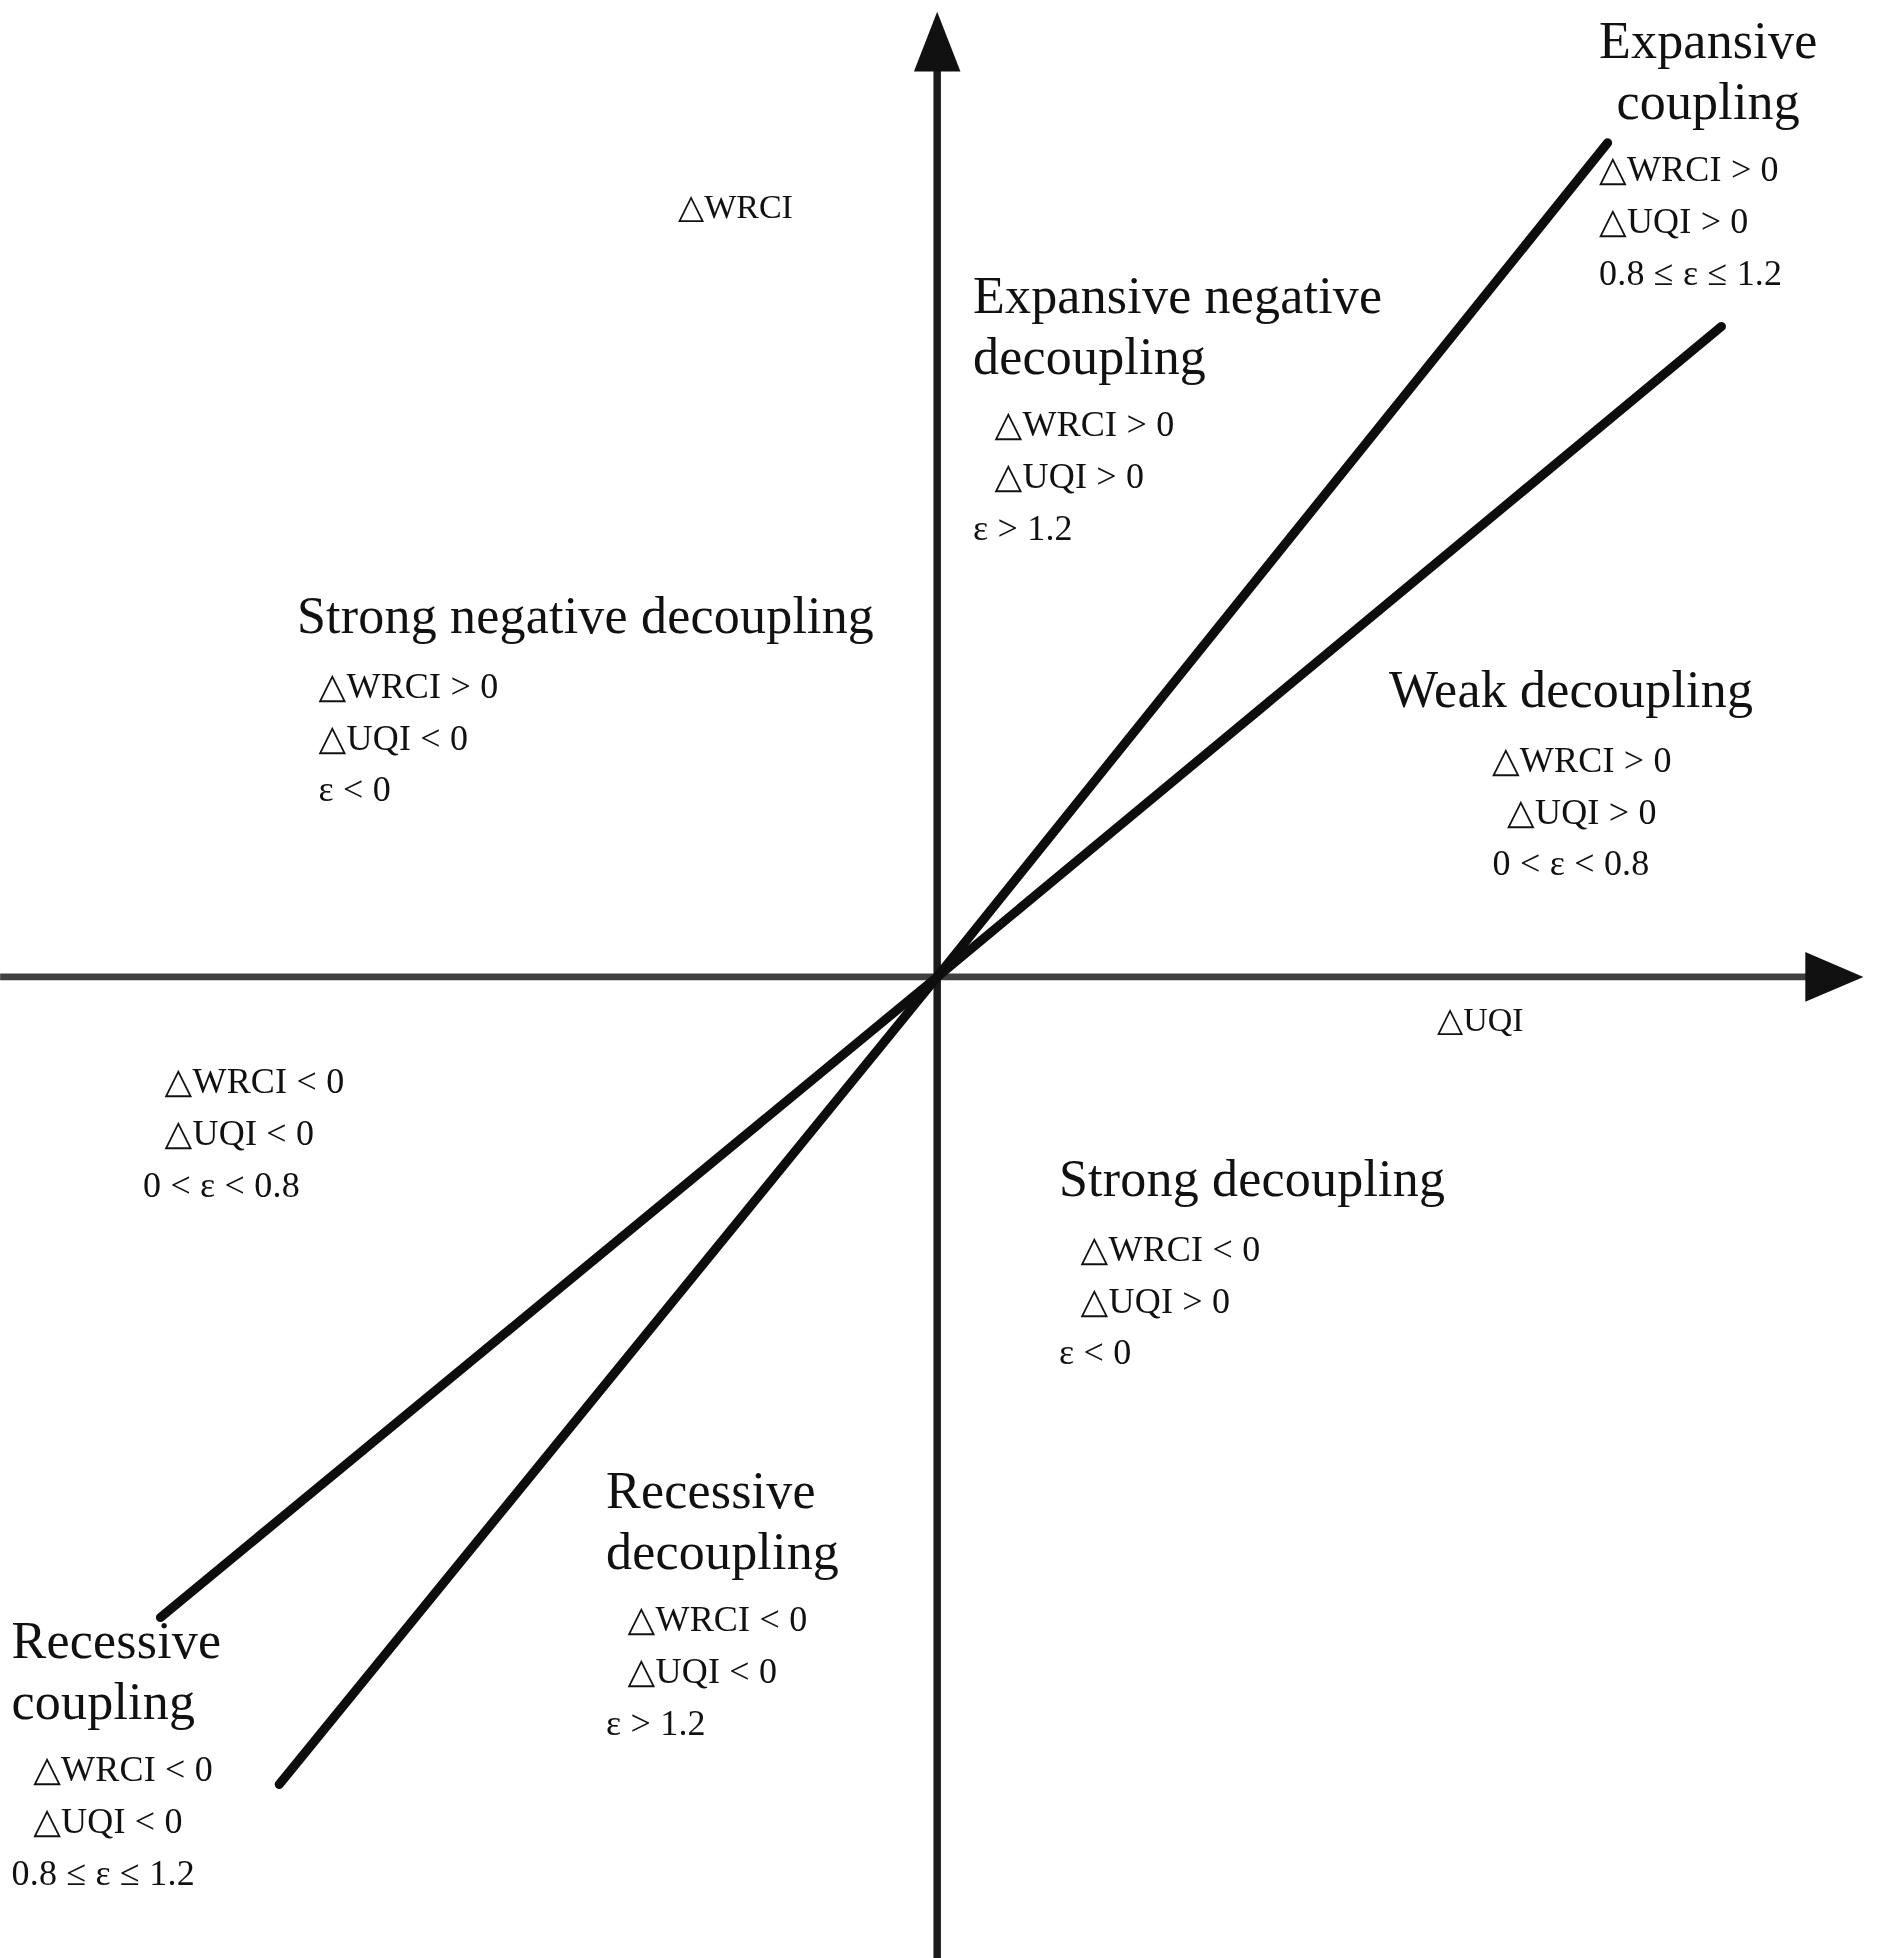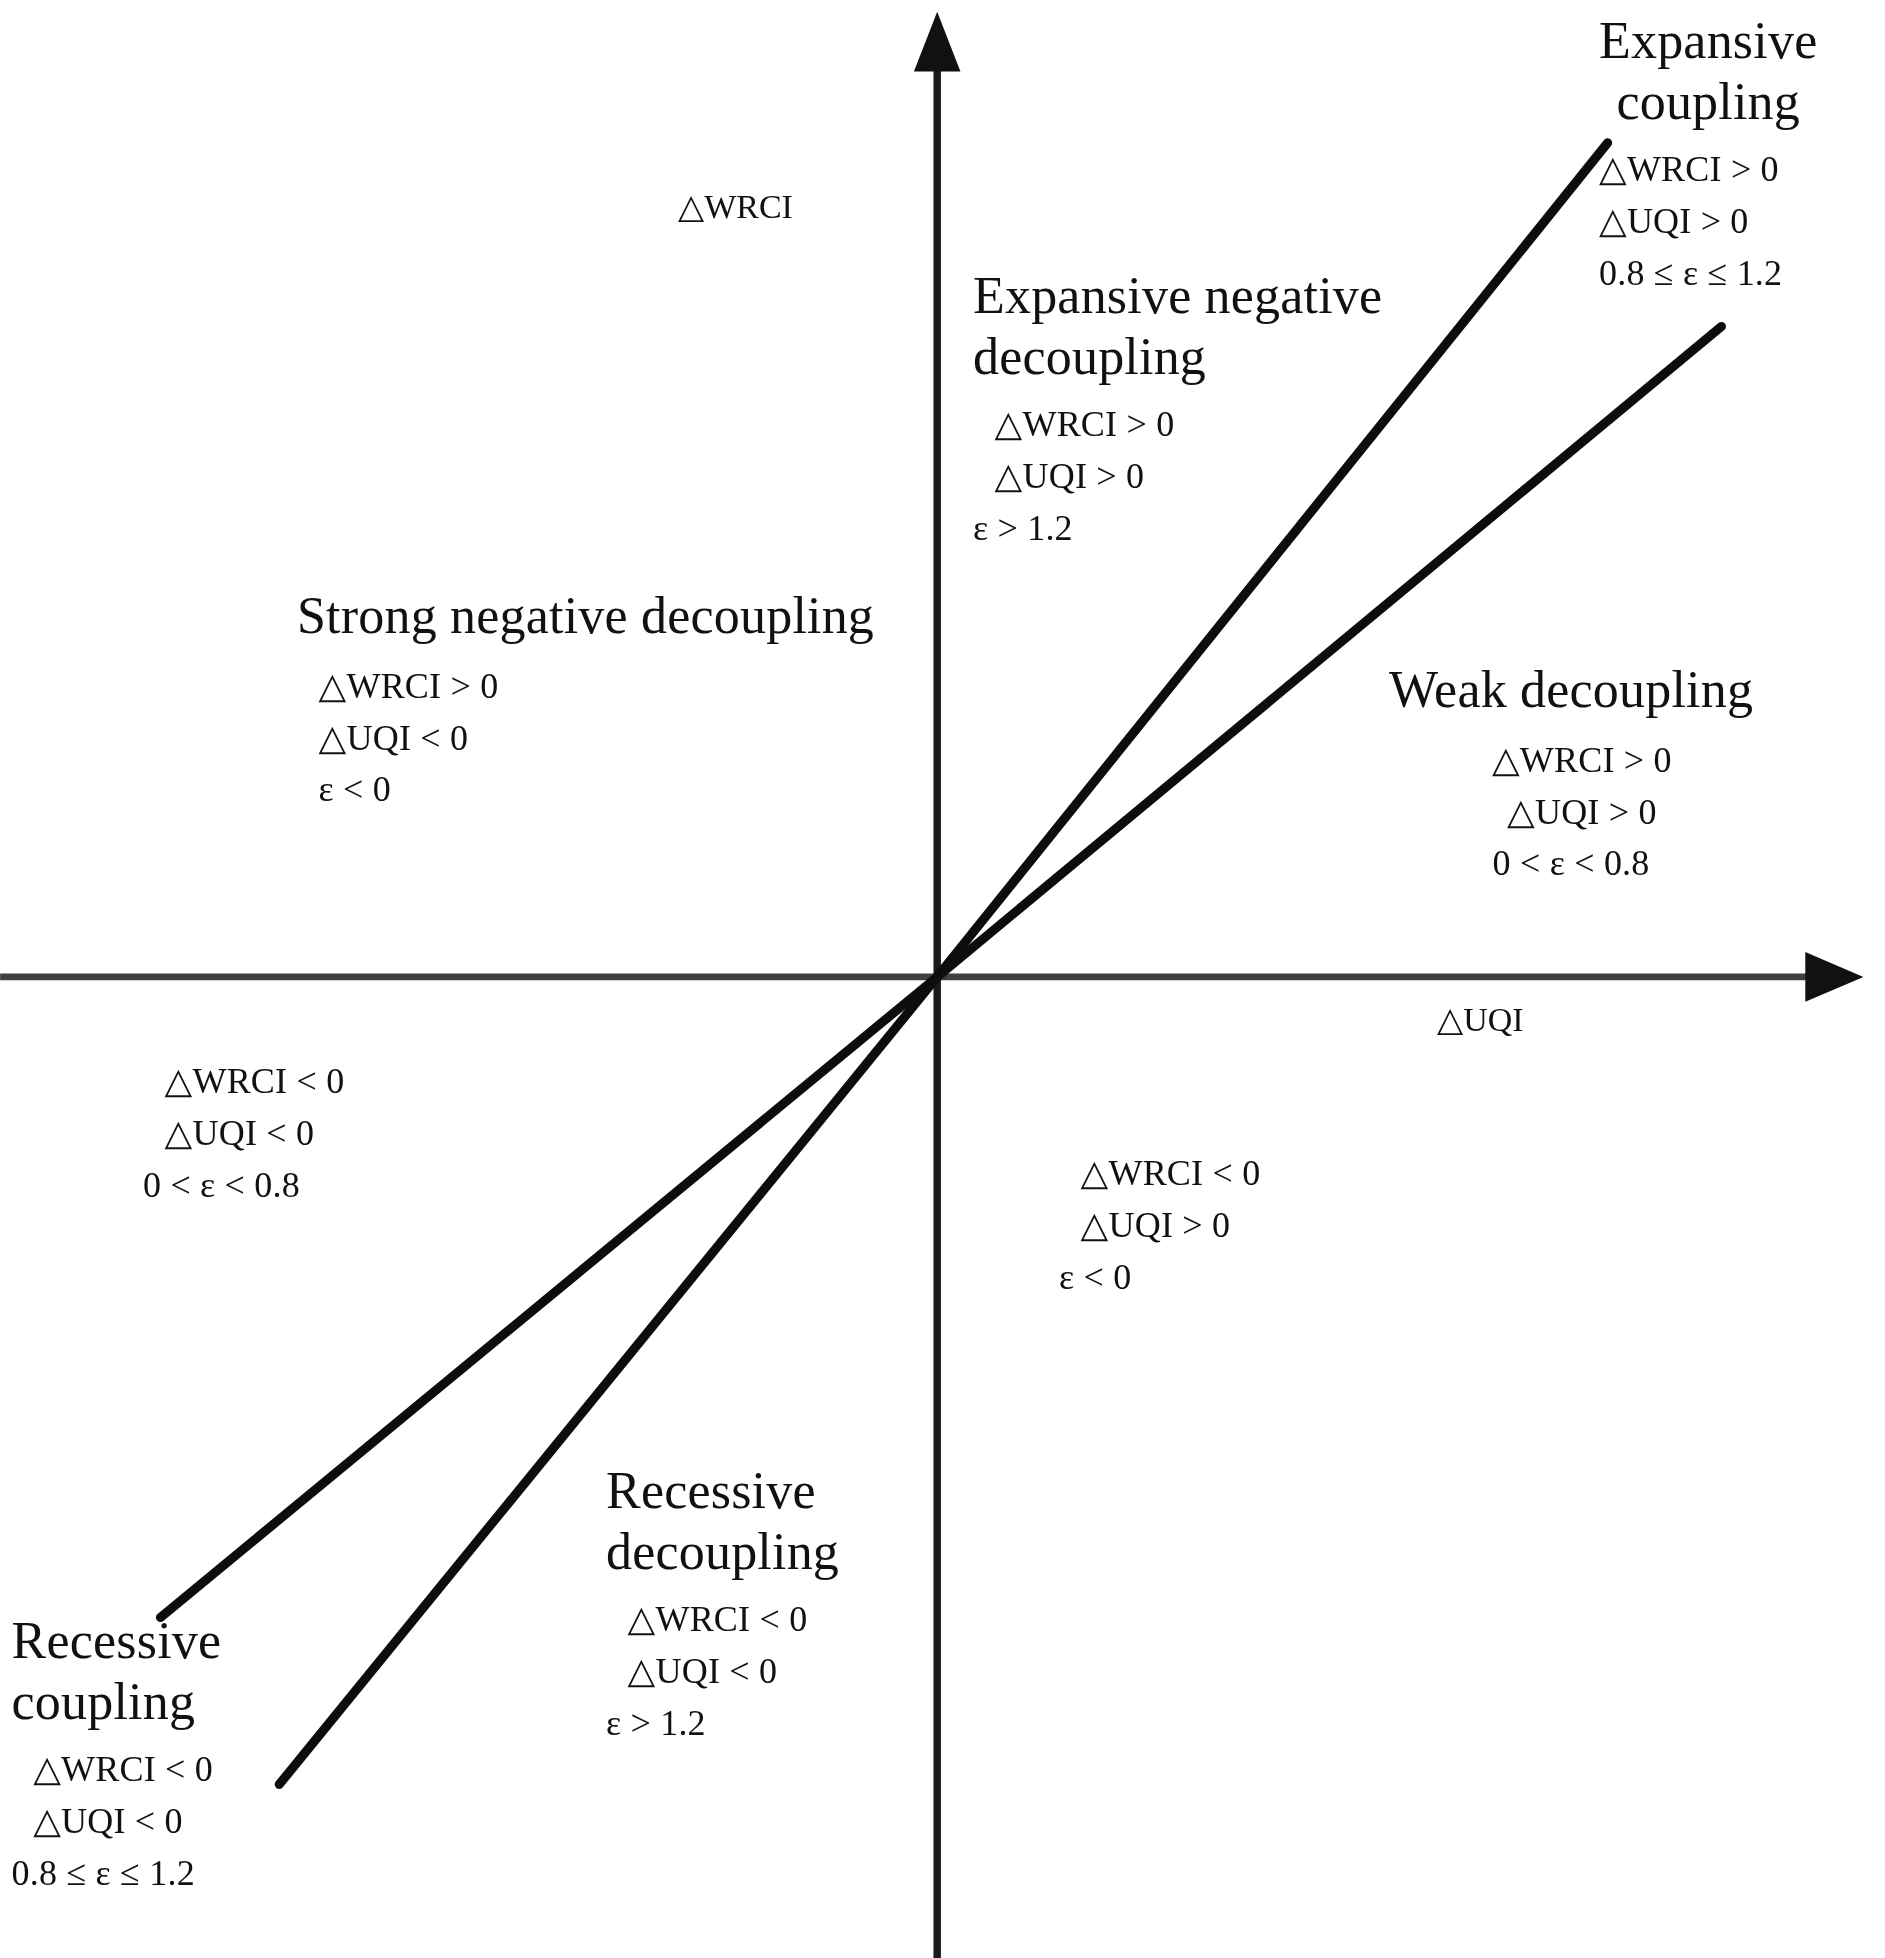--- a/index.html
+++ b/index.html
@@ -116,20 +116,21 @@
     <div class="cond flush">0 &lt; ε &lt; 0.8</div>
   </div>
 
   <div class="label-block" style="left:143px; top:1053px;">
     <div class="cond">△WRCI &lt; 0</div>
     <div class="cond">△UQI &lt; 0</div>
     <div class="cond flush">0 &lt; ε &lt; 0.8</div>
   </div>
 
   <div class="label-block" style="left:1059px; top:1145px;">
+    <div class="block-title">Strong decoupling</div>
     <div class="cond">△WRCI &lt; 0</div>
     <div class="cond">△UQI &gt; 0</div>
     <div class="cond flush">ε &lt; 0</div>
   </div>
 
   <div class="label-block" style="left:606px; top:1460px;">
     <div class="block-title two-line">
       <div>Recessive</div>
       <div>decoupling</div>
     </div>

